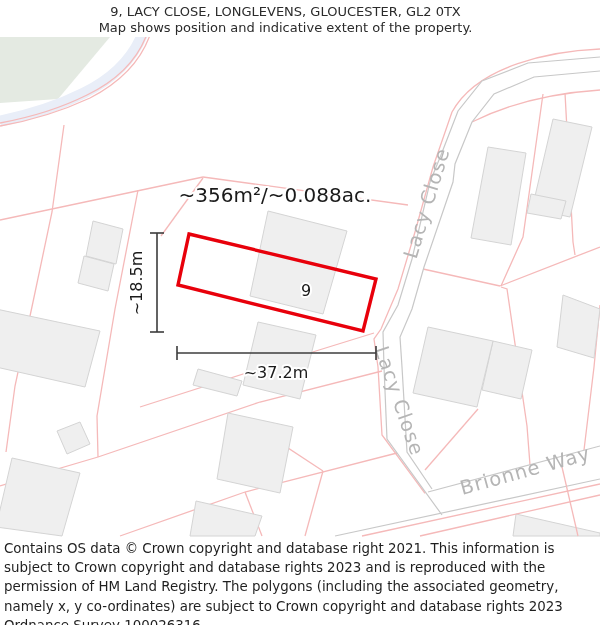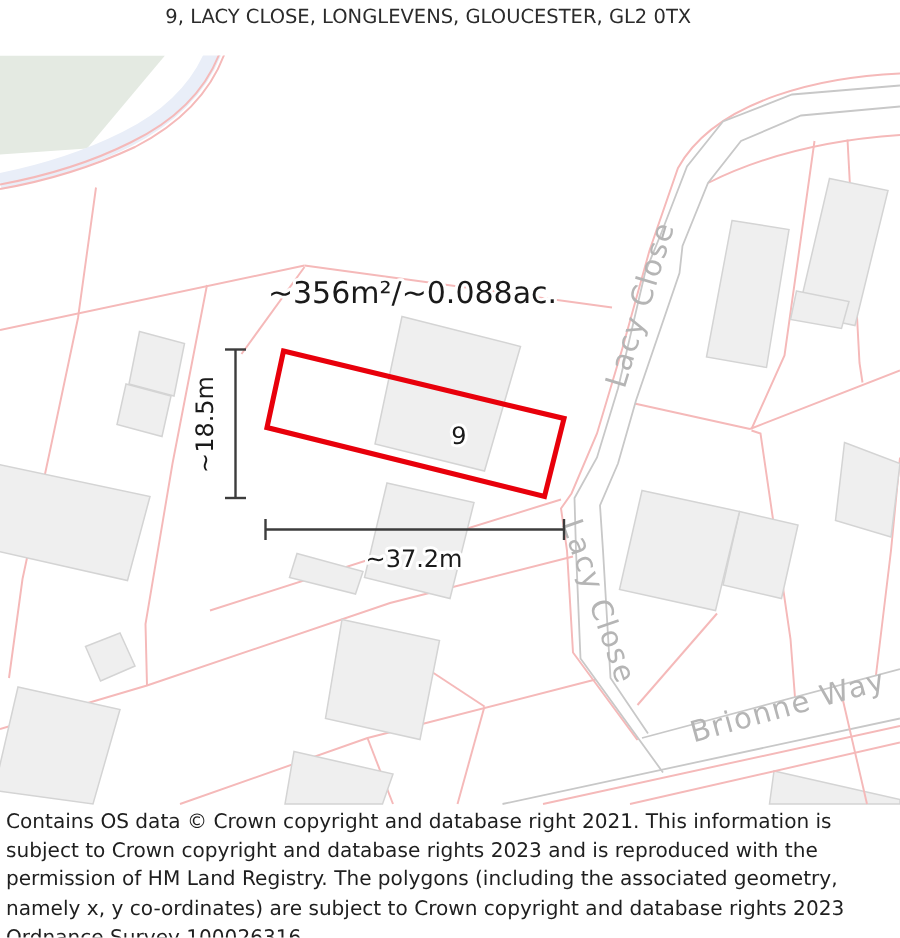--- a/index.html
+++ b/index.html
@@ -22,20 +22,21 @@
   .maptext{font-family:"DejaVu Sans","Liberation Sans",sans-serif;fill:#1a1a1a;
            paint-order:stroke;stroke:#fff;stroke-width:4px;stroke-linejoin:round;}
   .street{font-family:"DejaVu Sans","Liberation Sans",sans-serif;fill:var(--street_text,#b5b5b5);
           stroke:none;letter-spacing:1px;}
 </style>
 </head>
 <body>
 
 <div class="header">
   <div>9, LACY CLOSE, LONGLEVENS, GLOUCESTER, GL2 0TX</div>
+  <div>Map shows position and indicative extent of the property.</div>
 </div>
 
 <div class="map-wrap">
 <svg width="600" height="500" viewBox="0 0 600 500" xmlns="http://www.w3.org/2000/svg">
 
   <polygon class="green" points="0,0 110,0 58,62 0,66"></polygon>
   <path class="water" d="M 143,-4 C 133,22 112,42 84,56 C 56,70 25,79 0,84"></path>
   <path class="pink" d="M 147,-3 C 137,24 116,44 87,58 C 59,72 27,81 0,86"></path>
   <path class="pink" d="M 150,-2 C 140,26 119,46 90,61 C 62,74 29,84 0,89"></path>
 

